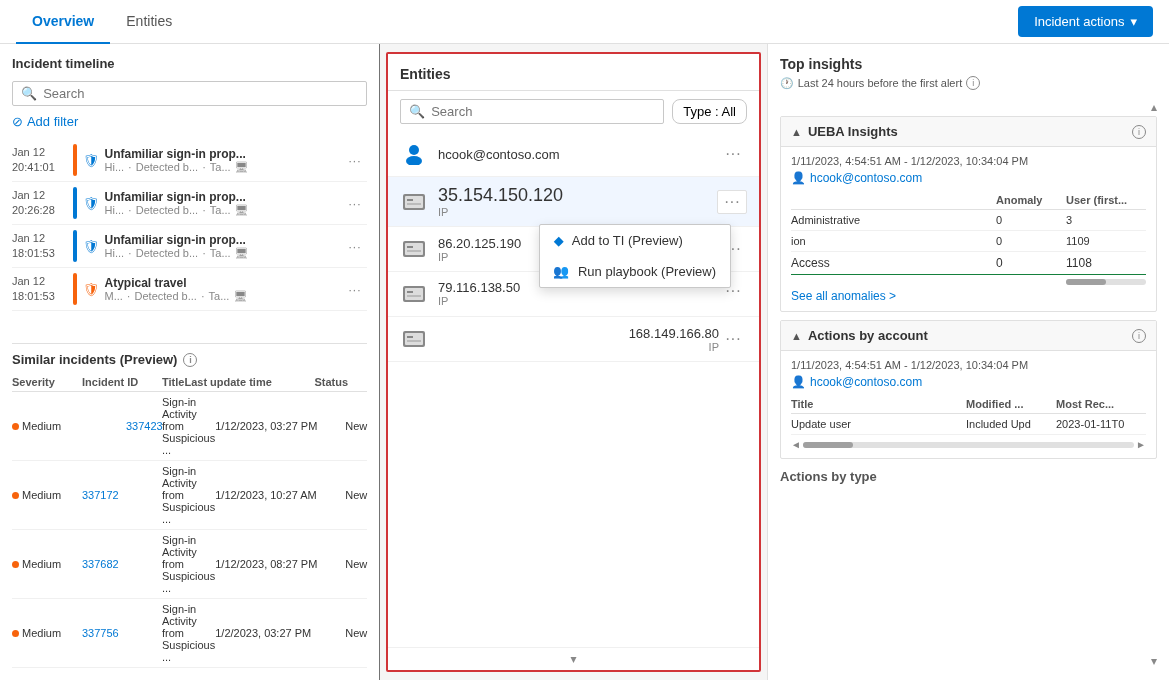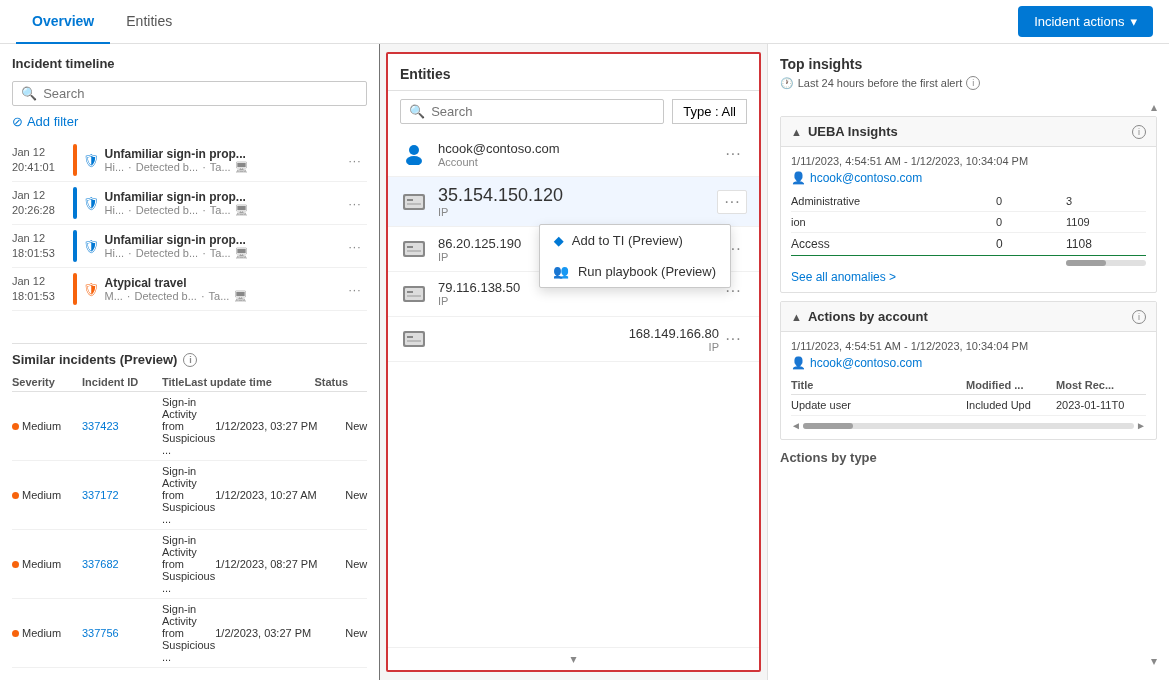--- a/index.html
+++ b/index.html
@@ -132,21 +132,21 @@
         <span>Title</span>
         <span>Last update time</span>
         <span>Status</span>
       </div>
 
       <div style="display:grid; grid-template-columns:70px 80px 1fr 130px 55px; font-size:11px; padding:4px 0; border-bottom:1px solid #f0f0f0; align-items:center; cursor:pointer;">
         <span style="display:flex; align-items:center; gap:3px;">
             <span style="width:7px;height:7px;border-radius:50%;background:#f7630c;display:inline-block;"></span>
             <span>Medium</span>
           </span>
-        <a style="color:#0078d4; cursor:pointer; text-decoration:none;">337423</a>
+        <a style="color:#0078d4; cursor:pointer; text-decoration:none;margin-left:44px;">337423</a>
         <span>Sign-in Activity from Suspicious ...</span>
         <span>1/12/2023, 03:27 PM</span>
         <span>New</span>
       </div>
 
       <div style="display:grid; grid-template-columns:70px 80px 1fr 130px 55px; font-size:11px; padding:4px 0; border-bottom:1px solid #f0f0f0; align-items:center; cursor:pointer;">
         <span style="display:flex; align-items:center; gap:3px;">
             <span style="width:7px;height:7px;border-radius:50%;background:#f7630c;display:inline-block;"></span>
             <span>Medium</span>
           </span>
@@ -181,35 +181,34 @@
   </div>
 
   <div style="width:375px; border:2px solid #d13438; background:#fff; margin:8px 6px; border-radius:2px; display:flex; flex-direction:column; overflow:hidden; position:relative; flex-shrink:0;">
     <div style="padding:12px 12px 8px; font-weight:600; font-size:14px; border-bottom:1px solid #e0e0e0;">Entities</div>
 
     <div style="display:flex; align-items:center; gap:8px; padding:8px 12px;">
       <div style="display:flex; align-items:center; border:1px solid #c8c8c8; border-radius:2px; padding:4px 8px; flex:1; background:#fff;">
         <span style="color:#666; margin-right:6px; font-size:13px;">🔍</span>
         <input type="text" style="border: none; outline: none; font-size: 13px; flex: 1 1 0%;" placeholder="Search">
       </div>
-      <button style="border:1px solid #c8c8c8; border-radius:0; padding:4px 10px; font-size:13px; background:#fff; cursor:pointer; white-space:nowrap; font-family:inherit;">Type : All</button>
+      <button style="border:1px solid #c8c8c8; border-radius:8px; padding:4px 10px; font-size:13px; background:#fff; cursor:pointer; white-space:nowrap; font-family:inherit;">Type : All</button>
     </div>
 
     <div style="flex:1; overflow-y:auto; position:relative;">
 
       <div style="display:flex; align-items:center; padding:8px 12px; border-bottom:1px solid #f0f0f0; cursor:pointer;">
         <div style="width:28px; height:28px; margin-right:10px; display:flex; align-items:center; justify-content:center; color:#0078d4; font-size:18px;">
           <svg width="22" height="22" viewBox="0 0 22 22" fill="none">
               <circle cx="11" cy="7" r="5" fill="#0078d4"></circle>
               <ellipse cx="11" cy="18" rx="8" ry="5" fill="#0078d4"></ellipse>
             </svg>
         </div>
         <div style="flex:1;">
           <div style="font-size:13px; font-weight:500; color:#333;">hcook@contoso.com</div>
-          <div style="font-size:11px; color:#888;">Account</div>
         </div>
         <span style="color:#888; cursor:pointer; font-size:16px; padding:2px 6px;">···</span>
       </div>
 
       <div style="display:flex; align-items:center; padding:8px 12px; border-bottom:1px solid #f0f0f0; cursor:pointer; background:#f0f6ff;">
         <div style="width:28px; height:28px; margin-right:10px; display:flex; align-items:center; justify-content:center;">
           <svg width="22" height="16" viewBox="0 0 22 16" fill="none">
               <rect x="0" y="0" width="22" height="16" rx="2" fill="#888"></rect>
               <rect x="2" y="2" width="18" height="12" rx="1" fill="#ddd"></rect>
               <rect x="4" y="5" width="6" height="2" fill="#888"></rect>
@@ -309,20 +308,25 @@
           <span>UEBA Insights</span>
         </div>
         <span style="display:inline-flex; align-items:center; justify-content:center; width:14px; height:14px; border-radius:50%; border:1px solid #888; font-size:9px; color:#888; cursor:pointer;">i</span>
       </div>
       <div style="padding:8px 10px;">
         <div style="font-size:11px; color:#555; margin-bottom:4px;">1/11/2023, 4:54:51 AM - 1/12/2023, 10:34:04 PM</div>
         <div style="font-size:12px; color:#0078d4; margin-bottom:6px; display:flex; align-items:center; gap:4px;">
           <span style="color:#0078d4;">👤</span>
           <span>hcook@contoso.com</span>
         </div>
+        <div style="display:grid; grid-template-columns:1fr 70px 80px; font-size:11px; font-weight:600; color:#555; padding:3px 0; border-bottom:1px solid #e0e0e0;">
+          <span></span>
+          <span>Anomaly</span>
+          <span>User (first...</span>
+        </div>
         <div style="display:grid; grid-template-columns:1fr 70px 80px; font-size:11px; padding:4px 0; border-bottom:1px solid #f0f0f0;">
           <span>Administrative</span>
           <span>0</span>
           <span>3</span>
         </div>
         <div style="display:grid; grid-template-columns:1fr 70px 80px; font-size:11px; padding:4px 0; border-bottom:1px solid #f0f0f0;">
           <span>ion</span>
           <span>0</span>
           <span>1109</span>
         </div>

